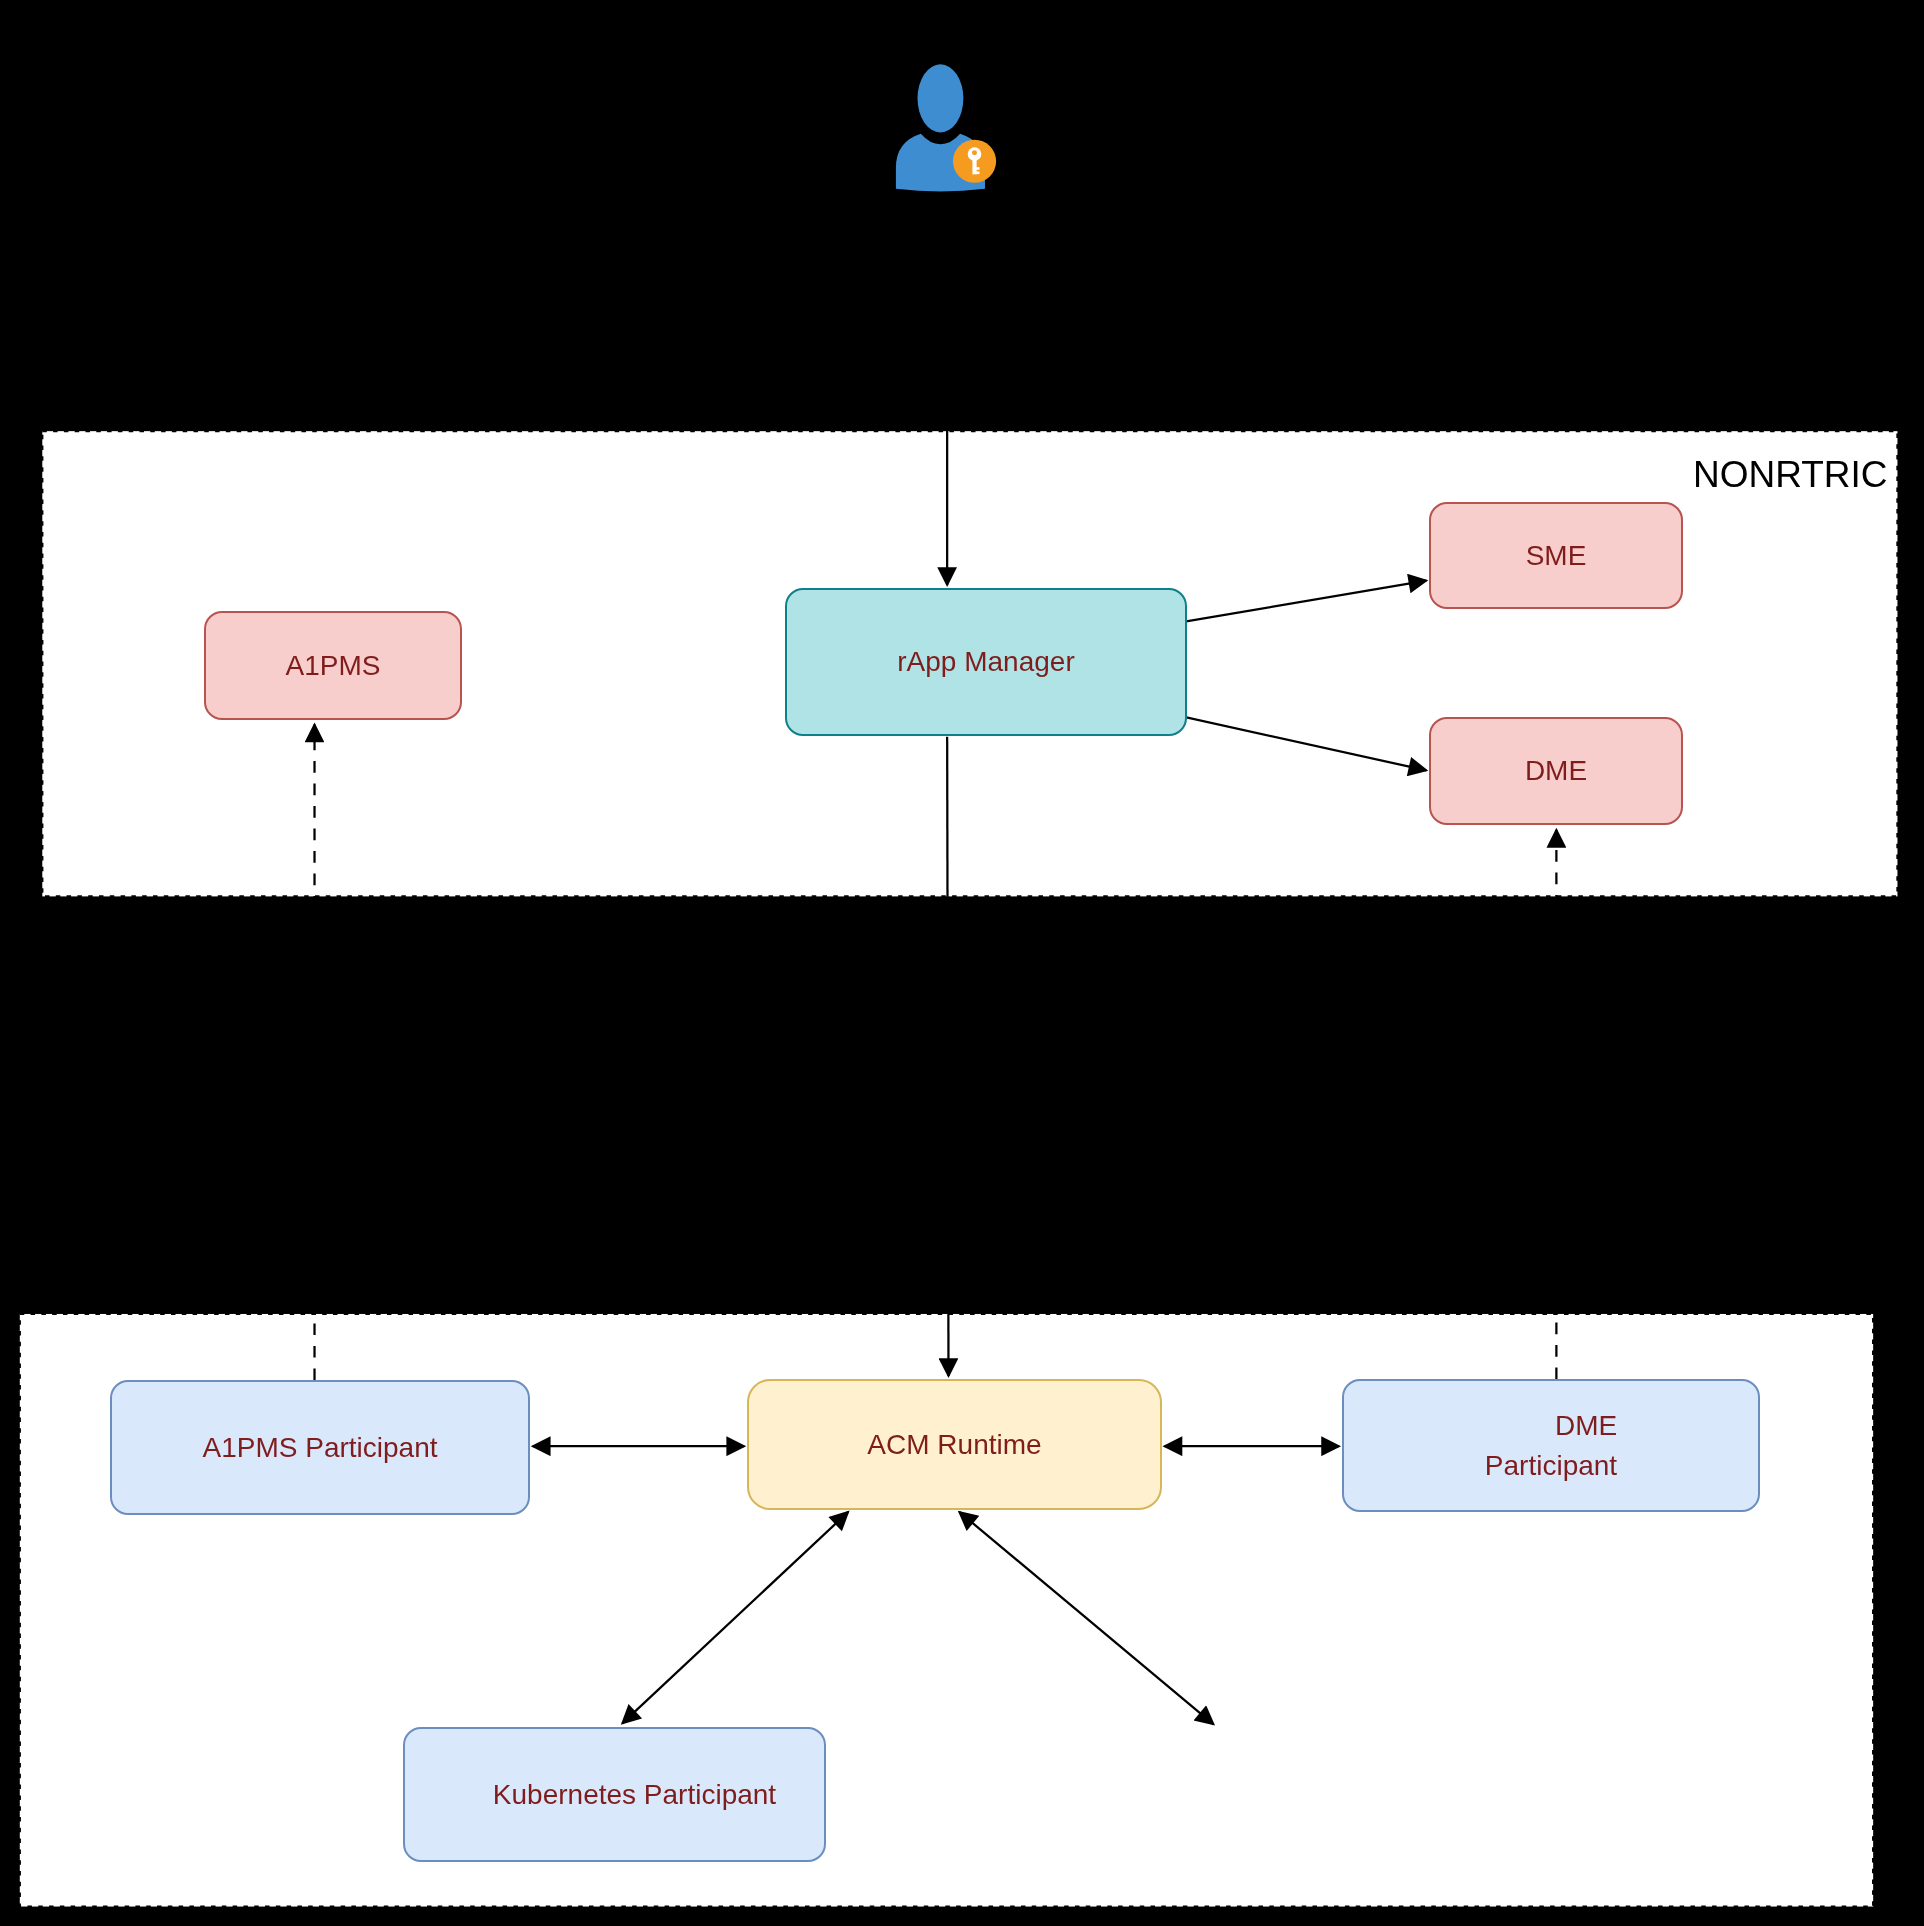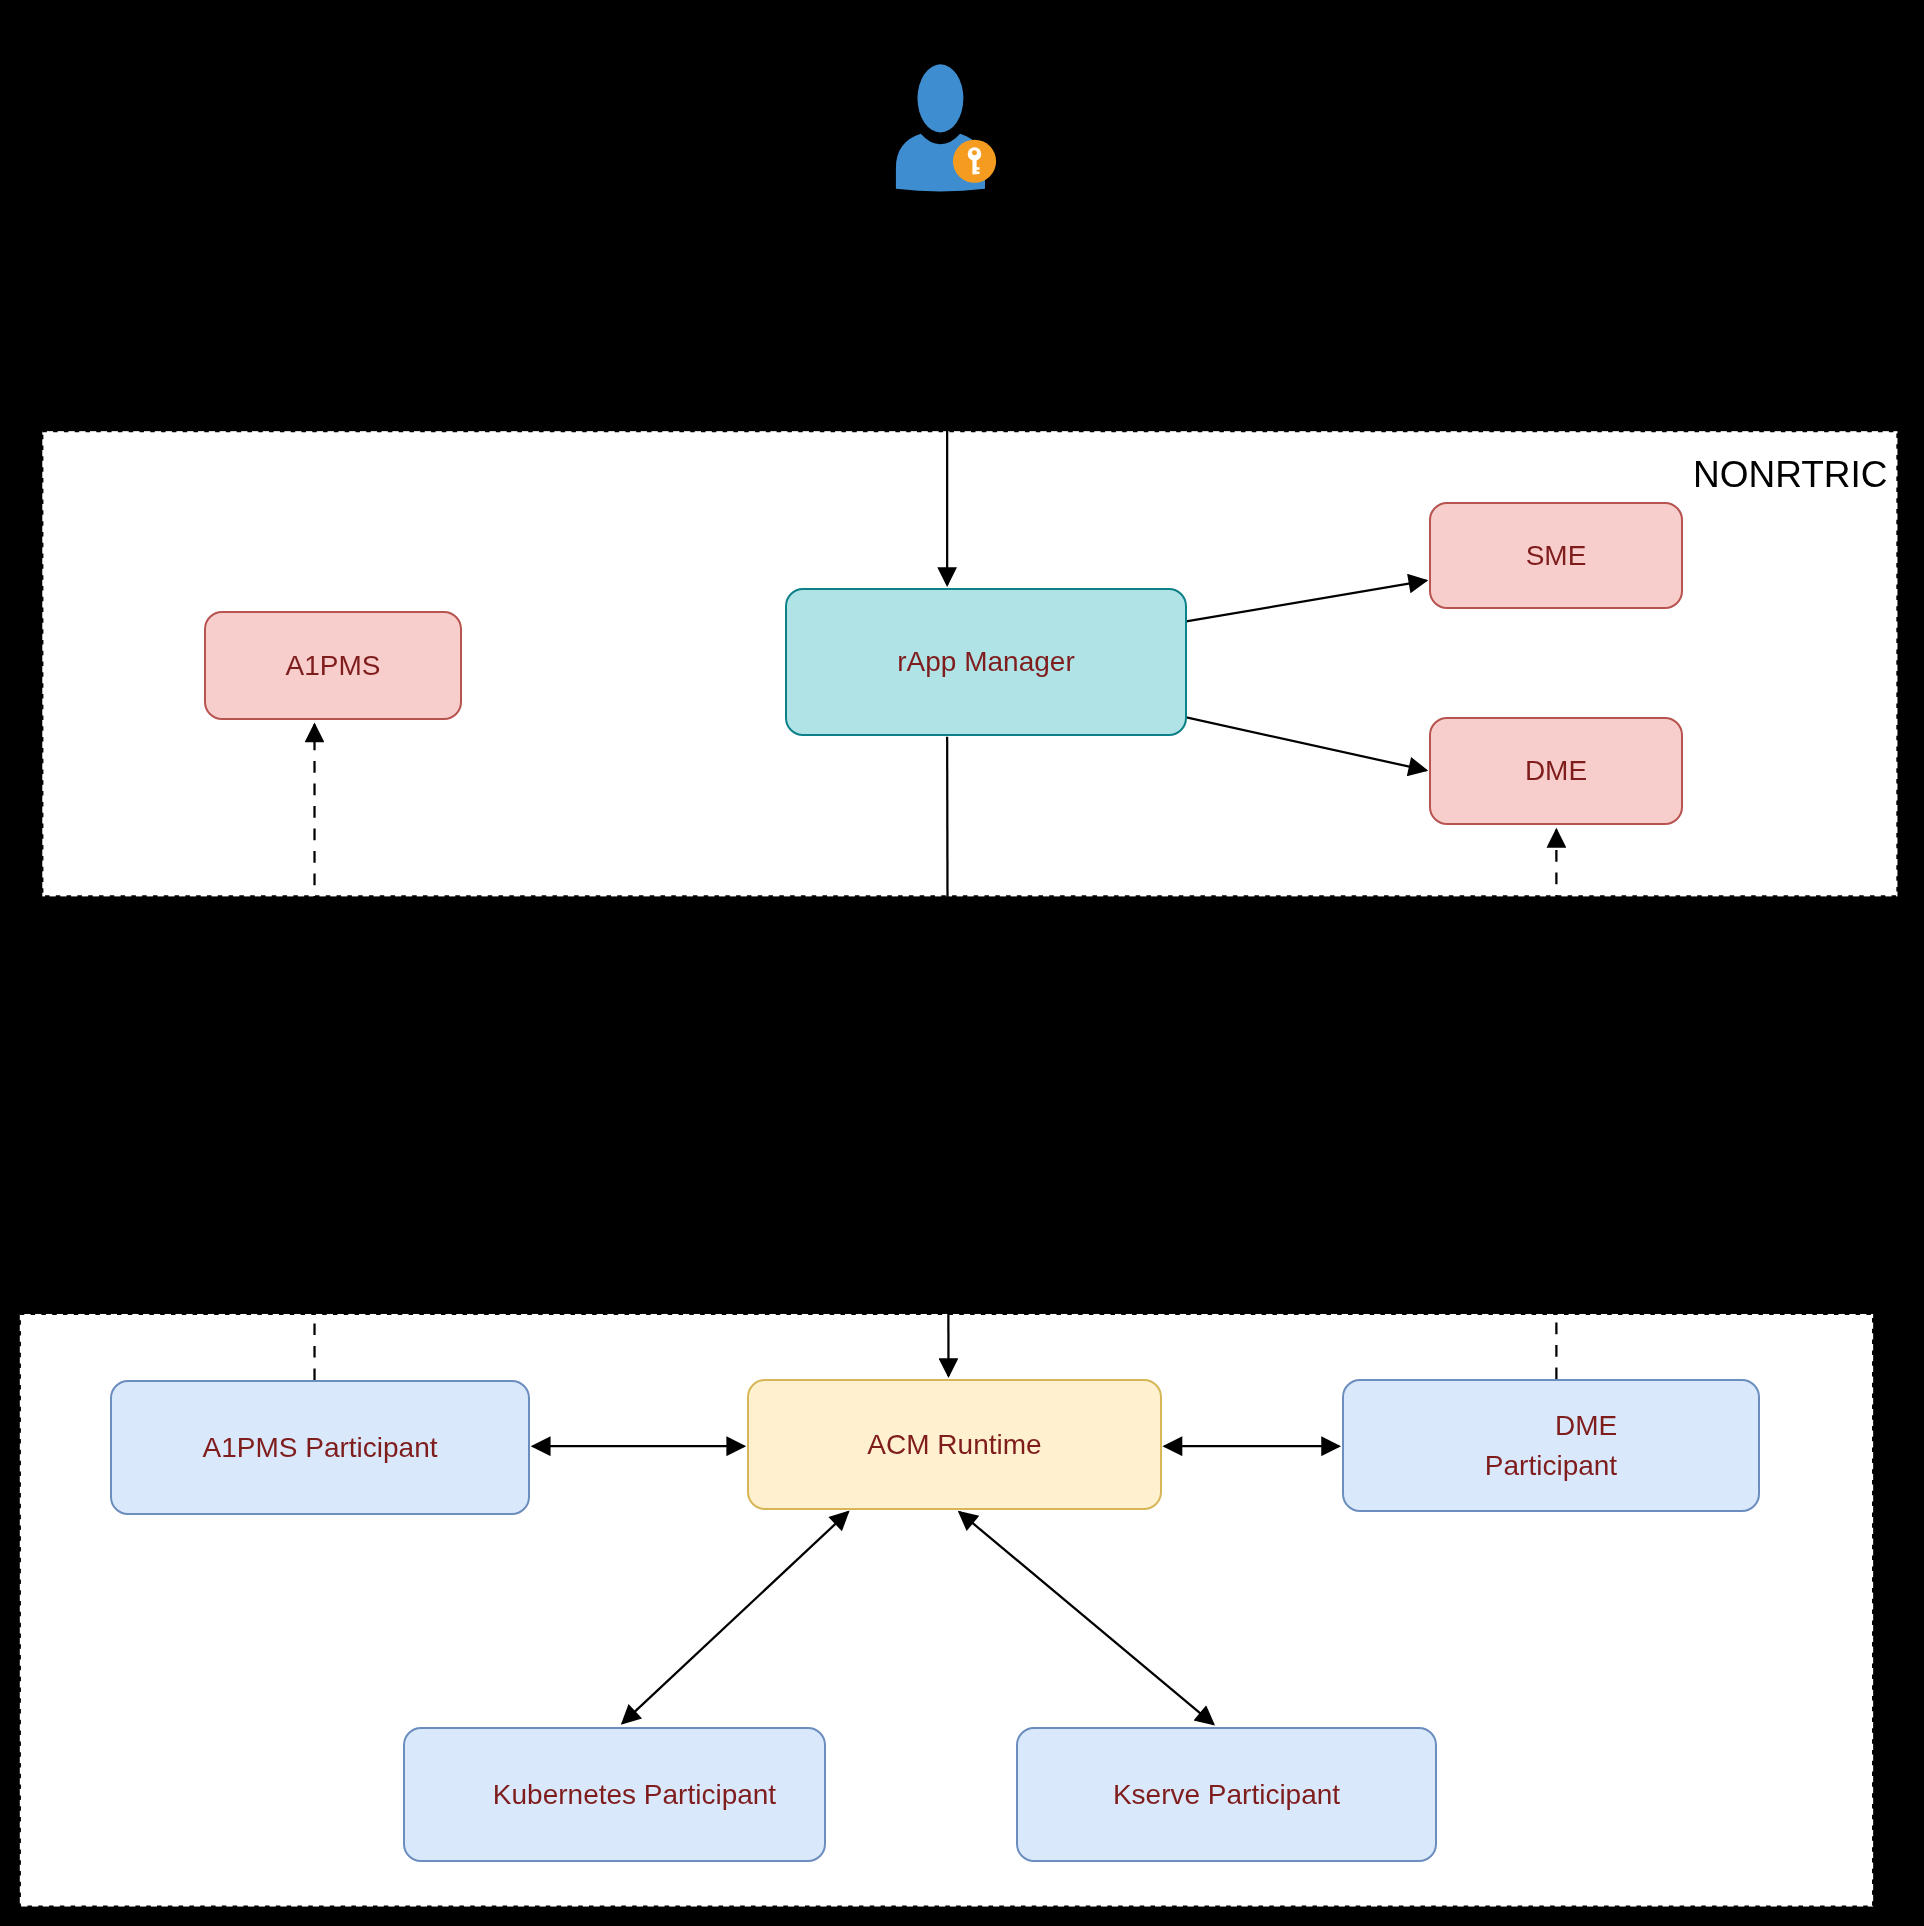--- a/index.html
+++ b/index.html
@@ -46,21 +46,21 @@
   .pink   { background: #f8cecc; border-color: #b85450; }
   .teal   { background: #b0e3e6; border-color: #0e8088; }
   .yellow { background: #fff1cf; border-color: #d6b656; }
   .blue   { background: #dae8fc; border-color: #6c8ebf; }
 
   #node-a1pms            { left: 204px;  top: 611px; width: 258px; height: 109px; }
   #node-rapp-manager     { left: 785px; top: 588px; width: 402px; height: 148px; }
   #node-sme              { left: 1429px; top: 502px; width: 254px; height: 107px; }
   #node-dme              { left: 1429px; top: 717px; width: 254px; height: 108px; }
   #node-a1pms-participant{ left: 110px;  top: 1380px; width: 420px; height: 135px; }
-  #node-acm-runtime      { left: 747px; top: 1379px; width: 415px; height: 131px; }
+  #node-acm-runtime      { left: 747px; top: 1379px; width: 415px; height: 131px; border-radius: 23px; }
   #node-dme-participant  { left: 1342px; top: 1379px; width: 418px; height: 133px; }
   #node-kubernetes       { left: 403px;  top: 1727px; width: 423px; height: 135px; padding-left: 40px; }
   #node-kserve           { left: 1016px; top: 1727px; width: 421px; height: 135px; }
 
   .user-icon {
     position: absolute;
     z-index: 2;
     left: 875px; top: 63px;
     width: 144px; height: 131px;
   }
@@ -139,18 +139,15 @@
   </div>
   <div class="node blue" id="node-dme-participant">
     <span>
       <span>DME</span><br>
       <span>Participant</span>
     </span>
   </div>
   <div class="node blue" id="node-kubernetes">
     <span>Kubernetes Participant</span>
   </div>
-  <div class="node blue" id="node-kserve">
-    <span>Kserve Participant</span>
-  </div>
 
 </div>
 
 
 </body></html>

